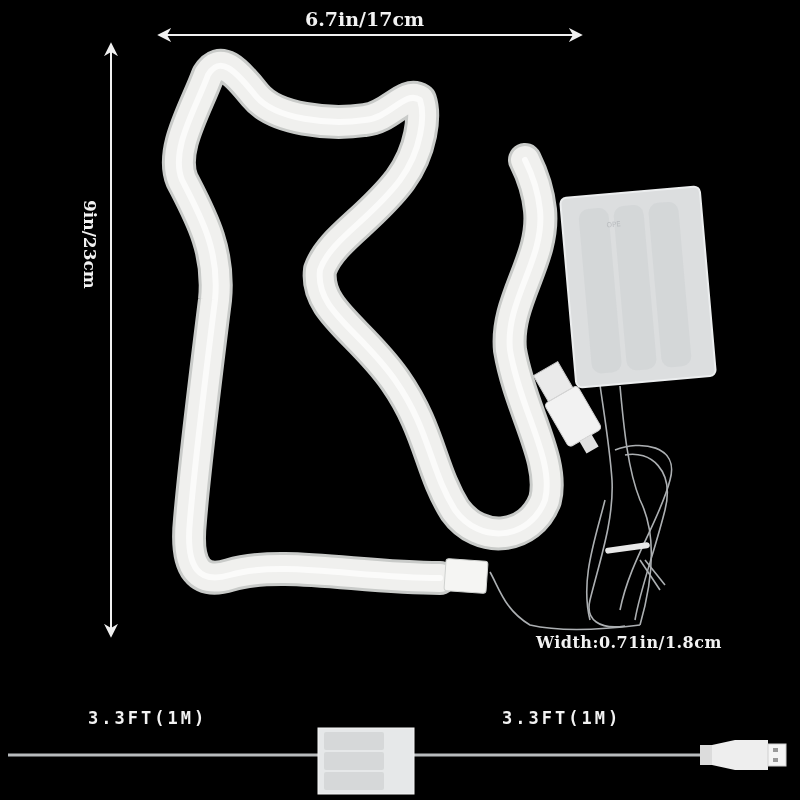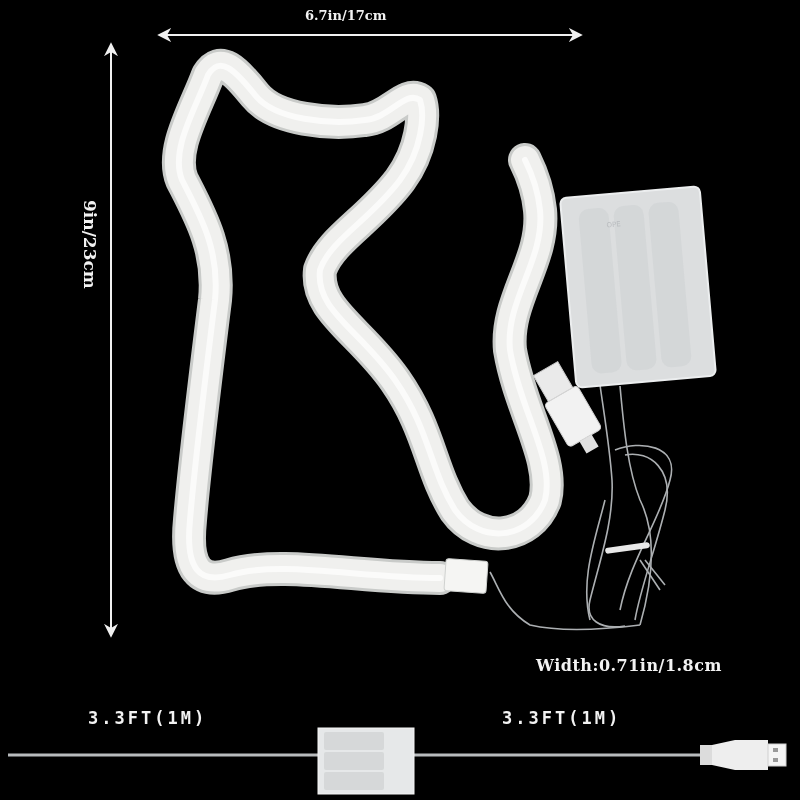--- a/index.html
+++ b/index.html
@@ -1,20 +1,20 @@
 <!DOCTYPE html>
 <html><head>
   <meta charset="utf-8">
   <style>
     html, body { margin: 0; padding: 0; background: #000; }
     body { width: 800px; height: 800px; position: relative; overflow: hidden; font-family: "DejaVu Serif", serif; }
     .label { position: absolute; color: #f2f2f2; font-weight: bold; font-family: "DejaVu Serif", "Liberation Serif", serif; white-space: nowrap; }
-    #width-label { left: 305px; top: 8px; font-size: 13px; }
+    #width-label { left: 305px; top: 8px; font-size: 19px; }
     #height-label { left: 74px; top: 272px; font-size: 17px; transform: rotate(90deg); transform-origin: left top; left: 100px; top: 200px; }
-    #strip-width-label { left: 536px; top: 656px; font-size: 16px; letter-spacing: 0.5px; }
+    #strip-width-label { left: 536px; top: 633px; font-size: 16px; letter-spacing: 0.5px; }
     #cable-left-label { left: 88px; top: 708px; font-size: 17px; letter-spacing: 3px; font-family: "DejaVu Sans Mono", monospace; }
     #cable-right-label { left: 502px; top: 708px; font-size: 17px; letter-spacing: 3px; font-family: "DejaVu Sans Mono", monospace; }
     svg.scene { position: absolute; left: 0; top: 0; }
     .emboss { font-family: "DejaVu Sans", sans-serif; font-size: 7px; fill: #b9bcbf; }
   </style>
 </head>
 <body>
 
 <svg class="scene" width="800" height="800" viewBox="0 0 800 800">
   <defs>

